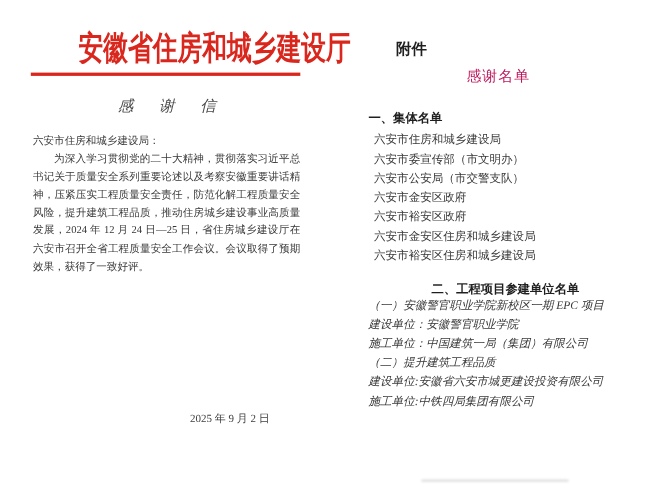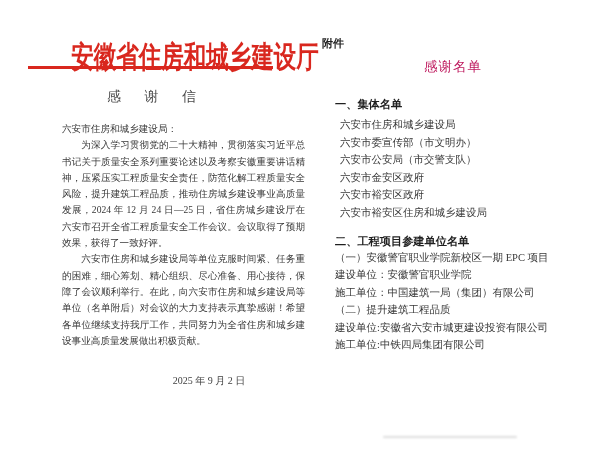--- a/index.html
+++ b/index.html
@@ -4,69 +4,69 @@
 <style>
   html,body{margin:0;padding:0;}
   body{
     width:600px;height:450px;position:relative;overflow:hidden;
     background:#ffffff;
     font-family:"Liberation Serif","DejaVu Serif",serif;
     color:#383838;
   }
   
   .left-page{position:absolute;left:30px;top:0;width:243px;height:450px;}
-  .letterhead{position:absolute;left:0;top:40px;width:243px;text-align:center;}
+  .letterhead{position:absolute;left:0;top:28px;width:243px;text-align:center;}
   .letterhead-title{
     display:inline-block;
     font-size:30px;font-weight:bold;color:#d9271e;
     white-space:nowrap;letter-spacing:0px;
     transform:scaleX(0.75);transform-origin:center;
     line-height:34px;
   }
   .letterhead-rule{
     position:absolute;left:-2px;top:66px;width:245px;height:2.5px;
     background:#d9271e;
   }
   .letter-title{
     position:absolute;left:0;top:88px;width:243px;
     text-align:center;font-size:14px;color:#4a4a4a;
-    letter-spacing:10px;text-indent:10px;font-weight:500;
+    letter-spacing:10px;text-indent:10px;font-weight:500;font-style:italic;
   }
   .letter-body{
     position:absolute;left:0;top:121px;width:243px;
     font-size:9.6px;line-height:16.3px;color:#383838;
     text-align:justify;
-    margin-left:32px;
   }
   .letter-body p{margin:0;text-indent:2em;}
   .letter-body p.salutation{text-indent:0;}
   .letter-date{
     position:absolute;left:115px;top:374px;width:128px;
     text-align:center;font-size:10px;color:#3f3f3f;white-space:nowrap;
   }
   
   .right-page{position:absolute;left:322px;top:36px;width:262px;}
   .attachment-label{
-    font-size:11px;font-weight:bold;color:#1f1f1f;
+    font-size:14px;font-weight:bold;color:#1f1f1f;
     font-family:"Liberation Sans","DejaVu Sans",sans-serif;
+    margin-left:38px;
   }
   .list-title{
     margin-top:7px;width:100%;text-align:center;
     font-size:13.5px;letter-spacing:1px;color:#be185d;
   }
   .section-heading{
     margin-top:21px;padding-left:13px;
     font-size:11.2px;font-weight:bold;color:#1f1f1f;
     font-family:"Liberation Sans","DejaVu Sans",sans-serif;
   }
-  .section-heading.second{margin-top:13px;}
+  .section-heading.second{margin-top:13px;text-align:center;}
   .org-list{list-style:none;margin:4px 0 12px 0;padding:0 0 0 18px;}
   .org-list li{font-size:10.5px;line-height:17.5px;color:#383838;}
   .project-block{margin:0;padding-left:13px;}
-  .project-line{font-size:10.5px;line-height:17.4px;color:#383838;margin:0;}
+  .project-line{font-size:10.5px;line-height:17.4px;color:#383838;margin:0;font-style:italic;}
   
   .scan-shadow{
     position:absolute;left:383px;top:436px;width:134px;height:2px;
     background:#dedede;border-radius:2px;filter:blur(1.2px);
   }
 </style>
 </head>
 <body>
 
 <div class="left-page">
@@ -74,40 +74,40 @@
   <div class="letterhead">
     <span class="letterhead-title">安徽省住房和城乡建设厅</span>
   </div>
   <div class="letterhead-rule"></div>
 
   <div class="letter-title">感 谢 信</div>
 
   <div class="letter-body">
     <p class="salutation">六安市住房和城乡建设局：</p>
     <p>为深入学习贯彻党的二十大精神，贯彻落实习近平总书记关于质量安全系列重要论述以及考察安徽重要讲话精神，压紧压实工程质量安全责任，防范化解工程质量安全风险，提升建筑工程品质，推动住房城乡建设事业高质量发展，2024 年 12 月 24 日—25 日，省住房城乡建设厅在六安市召开全省工程质量安全工作会议。会议取得了预期效果，获得了一致好评。</p>
-    <p>六安市住房和城乡建设局等单位克服时间紧、任务重的困难，细心筹划、精心组织、尽心准备、用心接待，保障了会议顺利举行。在此，向六安市住房和城乡建设局等单位（名单附后）对会议的大力支持表示真挚感谢！希望各单位继续支持我厅工作，共同努力为全省住房和城乡建设事业高质量发展做出积极贡献。</p>
   </div>
 
   <div class="letter-date">2025 年 9 月 2 日</div>
 </div>
 
 <div class="right-page">
 
   <div class="attachment-label">附件</div>
 
   <div class="list-title">感谢名单</div>
 
   <div class="section-heading">一、集体名单</div>
 
   <ul class="org-list">
     <li>六安市住房和城乡建设局</li>
     <li>六安市委宣传部（市文明办）</li>
     <li>六安市公安局（市交警支队）</li>
     <li>六安市金安区政府</li>
     <li>六安市裕安区政府</li>
+    <li>六安市金安区住房和城乡建设局</li>
     <li>六安市裕安区住房和城乡建设局</li>
   </ul>
 
   <div class="section-heading second">二、工程项目参建单位名单</div>
 
   <div class="project-block">
     <p class="project-line">（一）安徽警官职业学院新校区一期 EPC 项目</p>
     <p class="project-line">建设单位：安徽警官职业学院</p>
     <p class="project-line">施工单位：中国建筑一局（集团）有限公司</p>
   </div>

